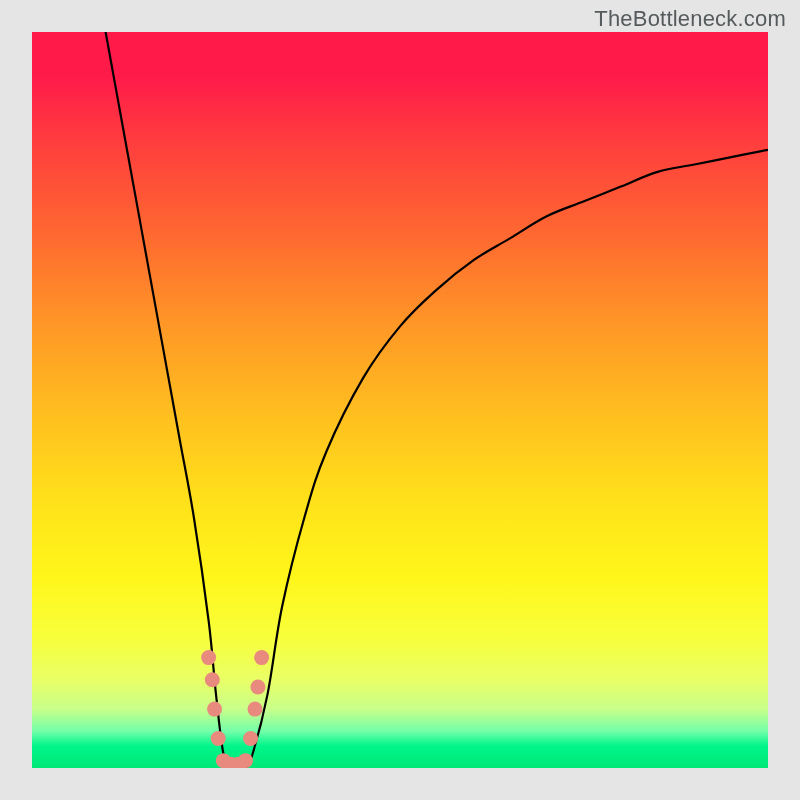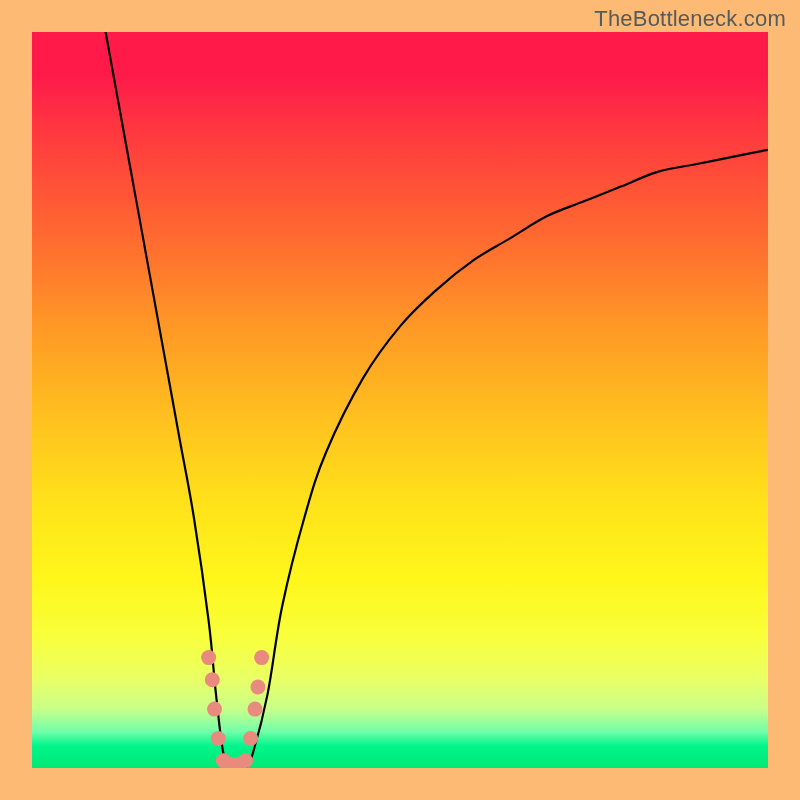--- a/index.html
+++ b/index.html
@@ -8,21 +8,21 @@
     width: 800px;
     height: 800px;
     background: #000;
     overflow: hidden;
     font-family: Arial, Helvetica, sans-serif;
   }
   .frame {
     position: relative;
     width: 800px;
     height: 800px;
-    background: #fdba74;
+    background: #e5e5e5;
   }
   .plot {
     position: absolute;
     left: 32px;
     top: 32px;
     width: 736px;
     height: 736px;
     background: linear-gradient(to bottom,
       #ff1a4a 0%,
       #ff1a4a 6%,

